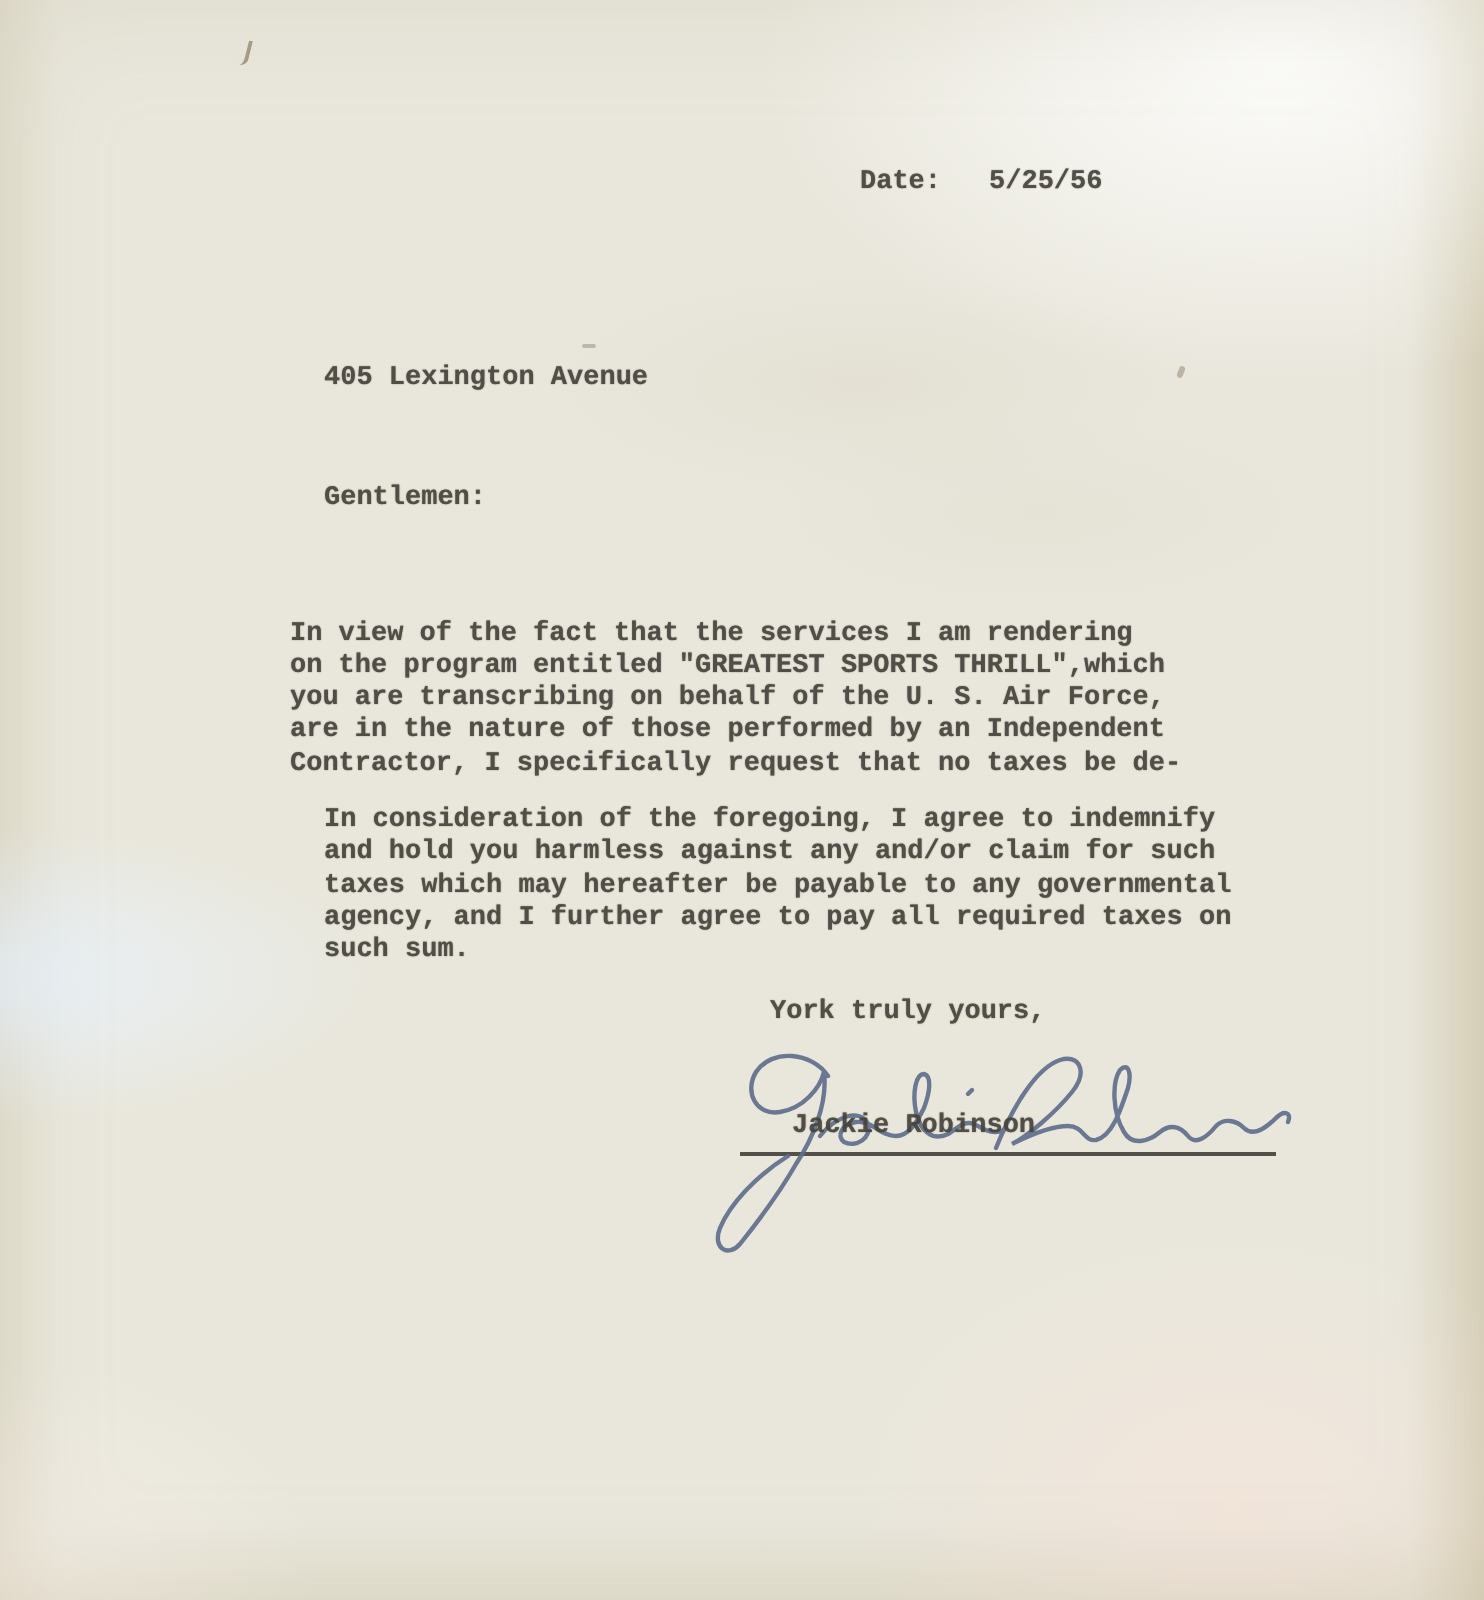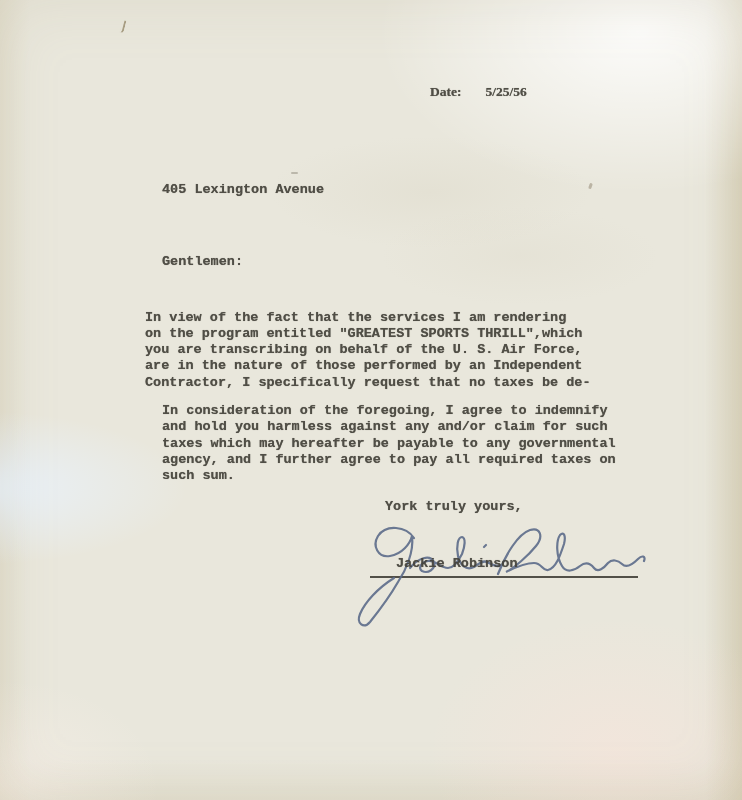--- a/index.html
+++ b/index.html
@@ -74,28 +74,28 @@
 </style>
 </head>
 <body>
 
 <div class="paper">
 
   <div class="pen-mark"></div>
   <div class="speck-1"></div>
   <div class="speck-2"></div>
 
-  <div class="type date-row" style="left:430px; top:84px;font-family:Liberation Serif, serif;">
+  <div class="type date-row" style="left:430px; top:84px;">
     <span>Date:</span>
     <span class="date-value">5/25/56</span>
   </div>
 
   <div class="type" style="left:162px; top:182px;"><div class="line">405 Lexington Avenue</div></div>
 
-  <div class="type" style="left:162px; top:254px;">Gentlemen:</div>
+  <div class="type" style="left:162px; top:242px;">Gentlemen:</div>
 
   <div class="type" style="left:145px; top:277px;">
     <div><div class="line">In view of the fact that the services I am rendering</div><div class="line">on the program entitled "GREATEST SPORTS THRILL",which</div><div class="line">you are transcribing on behalf of the U. S. Air Force,</div><div class="line">are in the nature of those performed by an Independent</div><div class="line">Contractor, I specifically request that no taxes be de-</div></div>
   </div>
 
   <div class="type" style="left:162px; top:403px;"><div class="line">In consideration of the foregoing, I agree to indemnify</div><div class="line">and hold you harmless against any and/or claim for such</div><div class="line">taxes which may hereafter be payable to any governmental</div><div class="line">agency, and I further agree to pay all required taxes on</div><div class="line">such sum.</div></div>
 
   <div class="type" style="left:385px; top:499px;">York truly yours,</div>
 
   <div class="sig-rule"></div>

